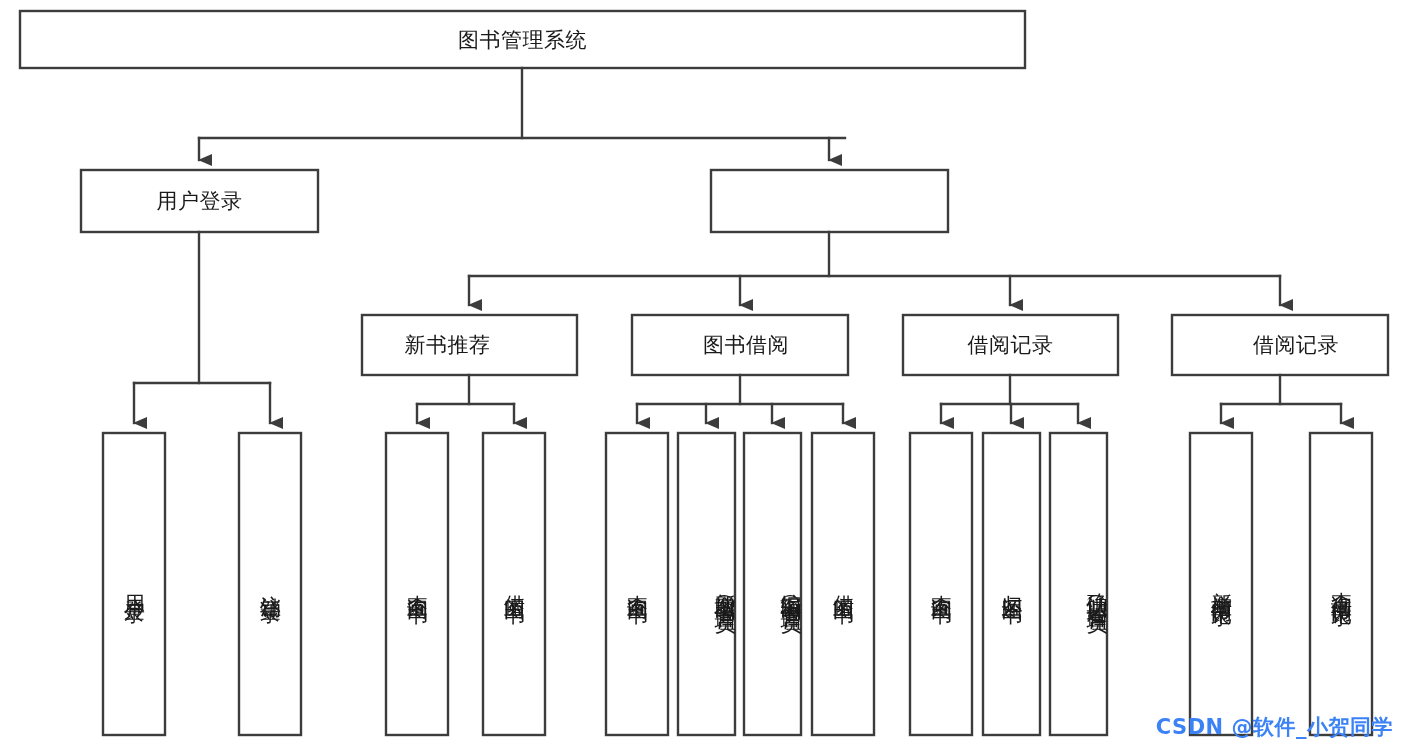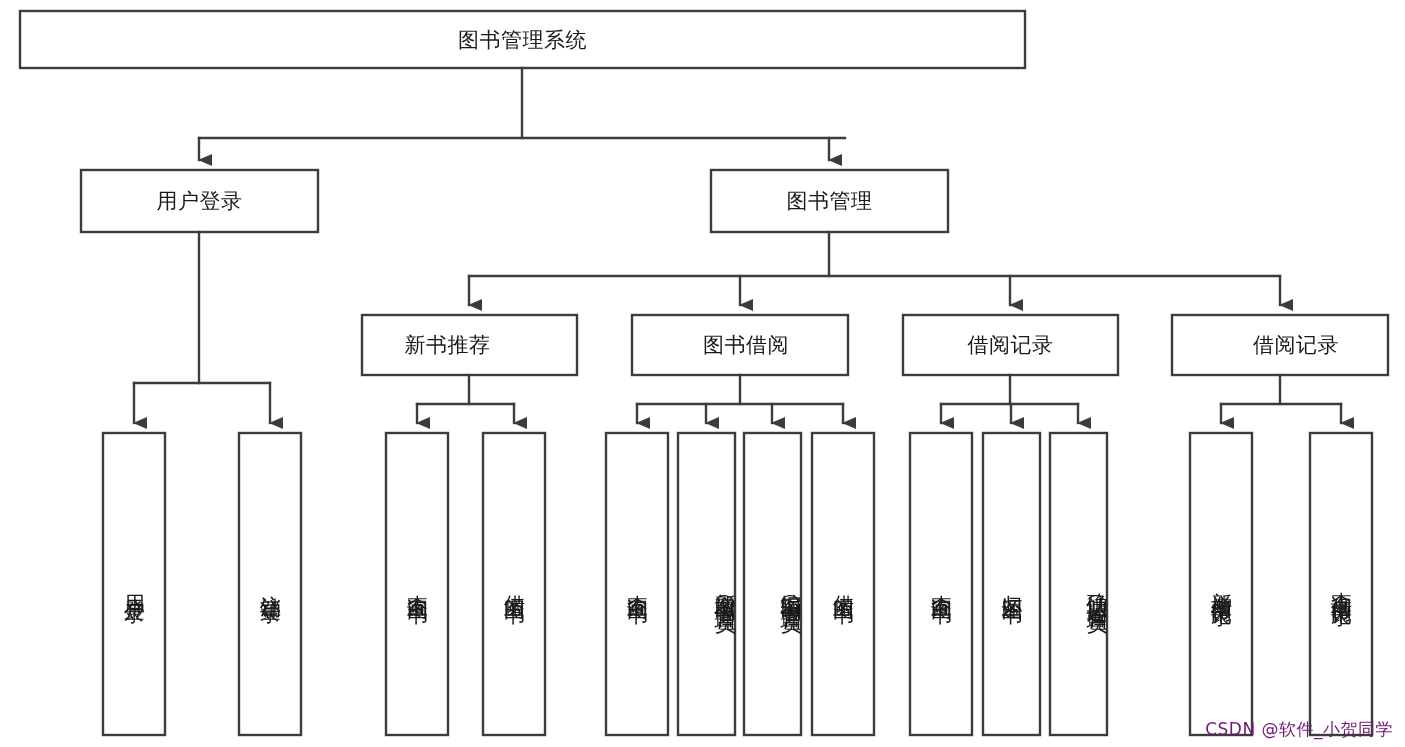--- a/index.html
+++ b/index.html
@@ -60,25 +60,26 @@
     text-orientation: upright;
     font-size: 21px;
     letter-spacing: 3px;
     line-height: 1;
     white-space: nowrap;
   }
   .watermark {
     position: absolute;
     right: 12px;
     bottom: 6px;
-    font-size: 17px;
-    color: #701a75;
+    font-size: 21px;
+    color: #3b82f6;
     font-family: "DejaVu Sans", "Liberation Sans", sans-serif;
     white-space: nowrap;
     letter-spacing: 0.5px;
+    font-weight: bold;
   }
 </style>
 </head>
 <body>
 
 <div id="diagram-root">
 
   <svg class="diagram-canvas" viewBox="0 0 1405 747">
     <defs>
       <marker id="arrow" viewBox="0 0 12 14" refX="6" refY="13" markerWidth="12" markerHeight="14" orient="auto-start-reverse" markerUnits="userSpaceOnUse">
@@ -147,21 +148,20 @@
 
     <path class="connector" d="M 1280 375 L 1280 404"></path>
     <path class="connector" d="M 1221 404 L 1341 404"></path>
     <path class="connector" d="M 1221 404 L 1221 423" marker-end="url(#arrow)"></path>
     <path class="connector" d="M 1341 404 L 1341 423" marker-end="url(#arrow)"></path>
   </svg>
 
   <div class="node-label horizontal" style="left:20px; top:11px; width:1005px; height:57px;">图书管理系统</div>
 
   <div class="node-label horizontal" style="left:81px; top:170px; width:237px; height:62px;">用户登录</div>
-  <div class="node-label horizontal" style="left:711px; top:170px; width:237px; height:62px;">图书管理</div>
 
   <div class="node-label horizontal" style="left:362px; top:315px; width:171px; height:60px;">新书推荐</div>
   <div class="node-label horizontal" style="left:632px; top:315px; width:228px; height:60px;">图书借阅</div>
   <div class="node-label horizontal" style="left:903px; top:315px; width:215px; height:60px;">借阅记录</div>
   <div class="node-label horizontal" style="left:1172px; top:315px; width:248px; height:60px;">借阅记录</div>
 
   <div class="node-label vertical" style="left:103px; top:433px; width:62px; height:302px;">用户登录</div>
   <div class="node-label vertical" style="left:239px; top:433px; width:62px; height:302px;">注销登录</div>
   <div class="node-label vertical" style="left:386px; top:433px; width:62px; height:302px;">查询图书</div>
   <div class="node-label vertical" style="left:483px; top:433px; width:62px; height:302px;">借阅图书</div>

